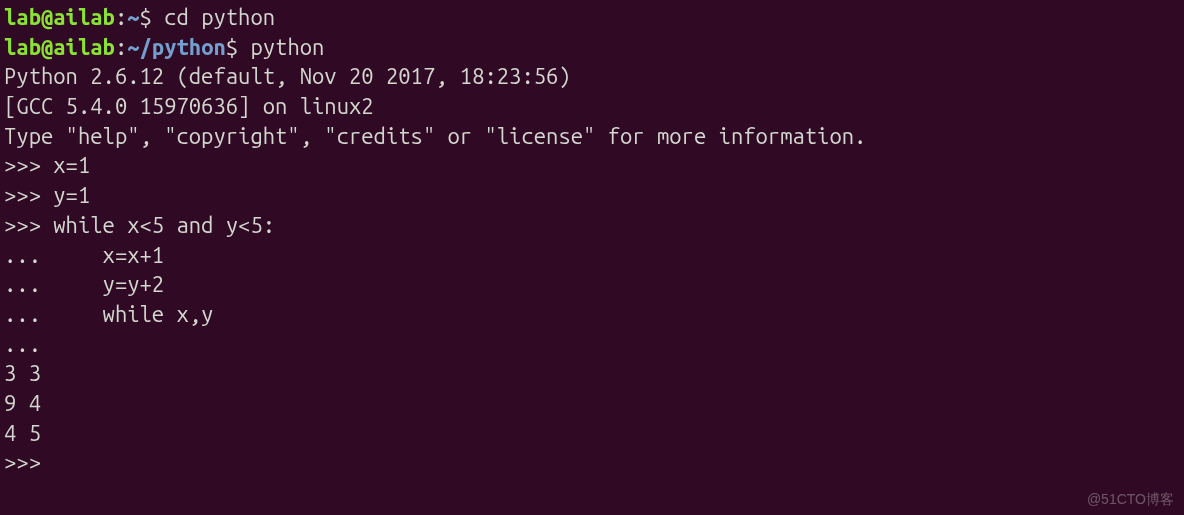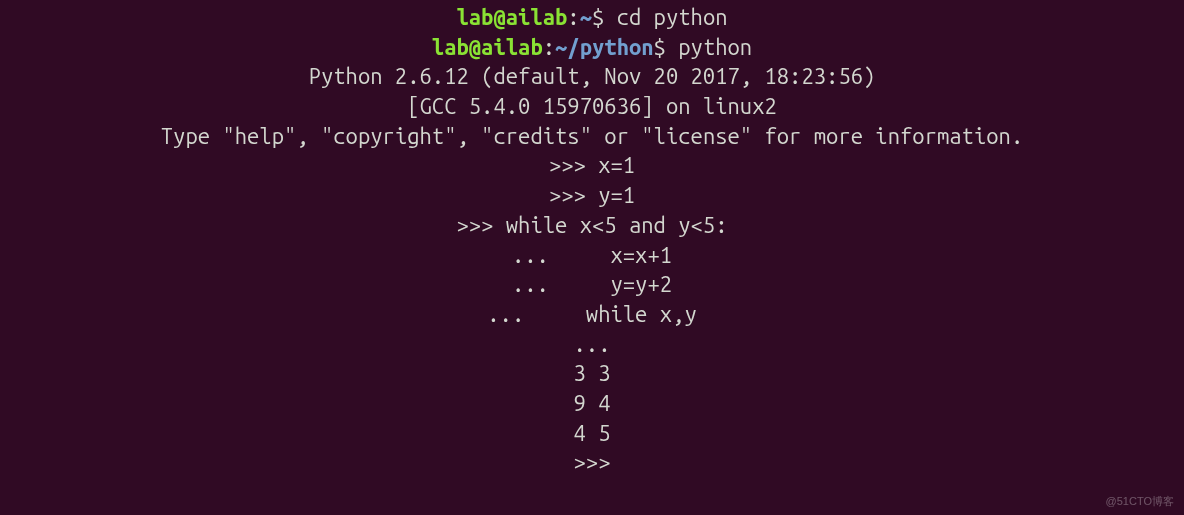--- a/index.html
+++ b/index.html
@@ -14,21 +14,20 @@
       line-height: 1.35;
       color: #d3d7cf;
       padding: 2px 4px;
       width: 1184px;
       height: 515px;
       overflow: hidden;
       position: relative;
     }
     .line {
       white-space: pre;
-      text-align: center;
     }
     .user-host {
       color: #8ae234;
       font-weight: bold;
     }
     .path {
       color: #729fcf;
       font-weight: bold;
     }
     .dollar {
@@ -41,21 +40,21 @@
       color: #d3d7cf;
     }
     .prompt {
       color: #d3d7cf;
     }
     .watermark {
       position: absolute;
       bottom: 6px;
       right: 10px;
       color: rgba(255,255,255,0.3);
-      font-size: 11px;
+      font-size: 14px;
       font-family: sans-serif;
     }
   </style>
 </head>
 <body>
 
 <div class="line"><span class="user-host">lab@ailab</span><span class="output">:</span><span class="path">~</span><span class="dollar">$ </span><span class="cmd">cd python</span></div>
 
 <div class="line"><span class="user-host">lab@ailab</span><span class="output">:</span><span class="path">~/python</span><span class="dollar">$ </span><span class="cmd">python</span></div>
 

